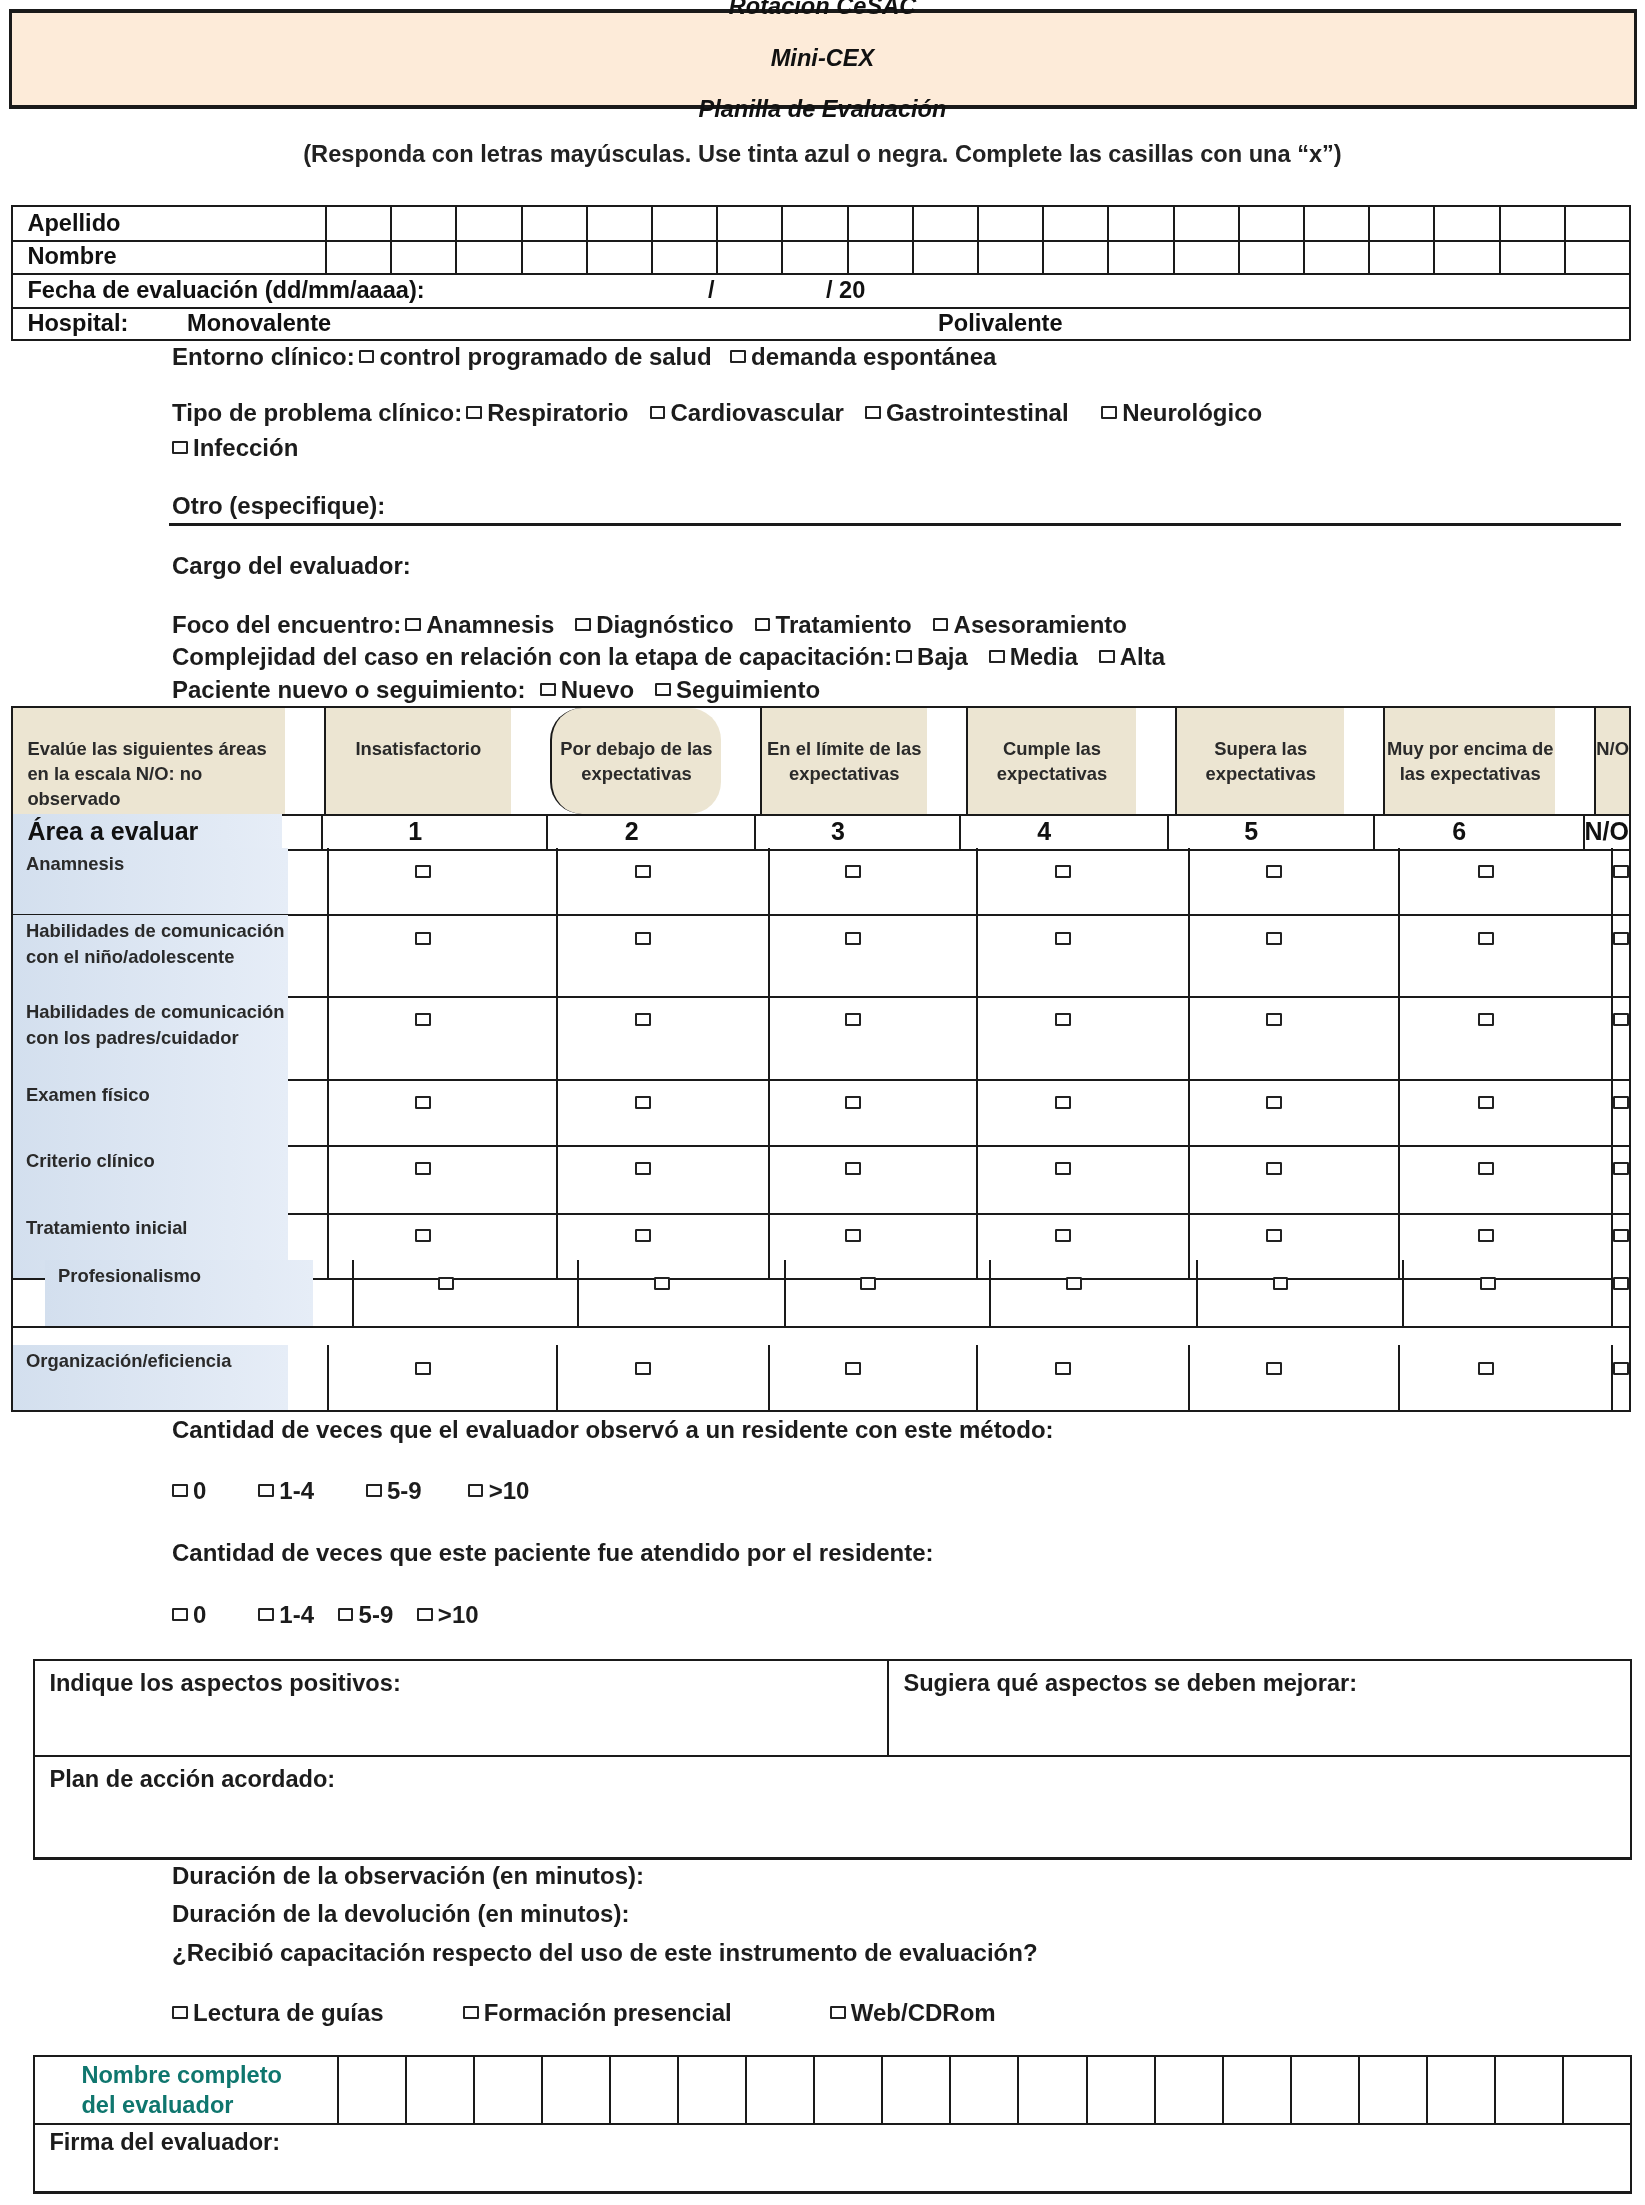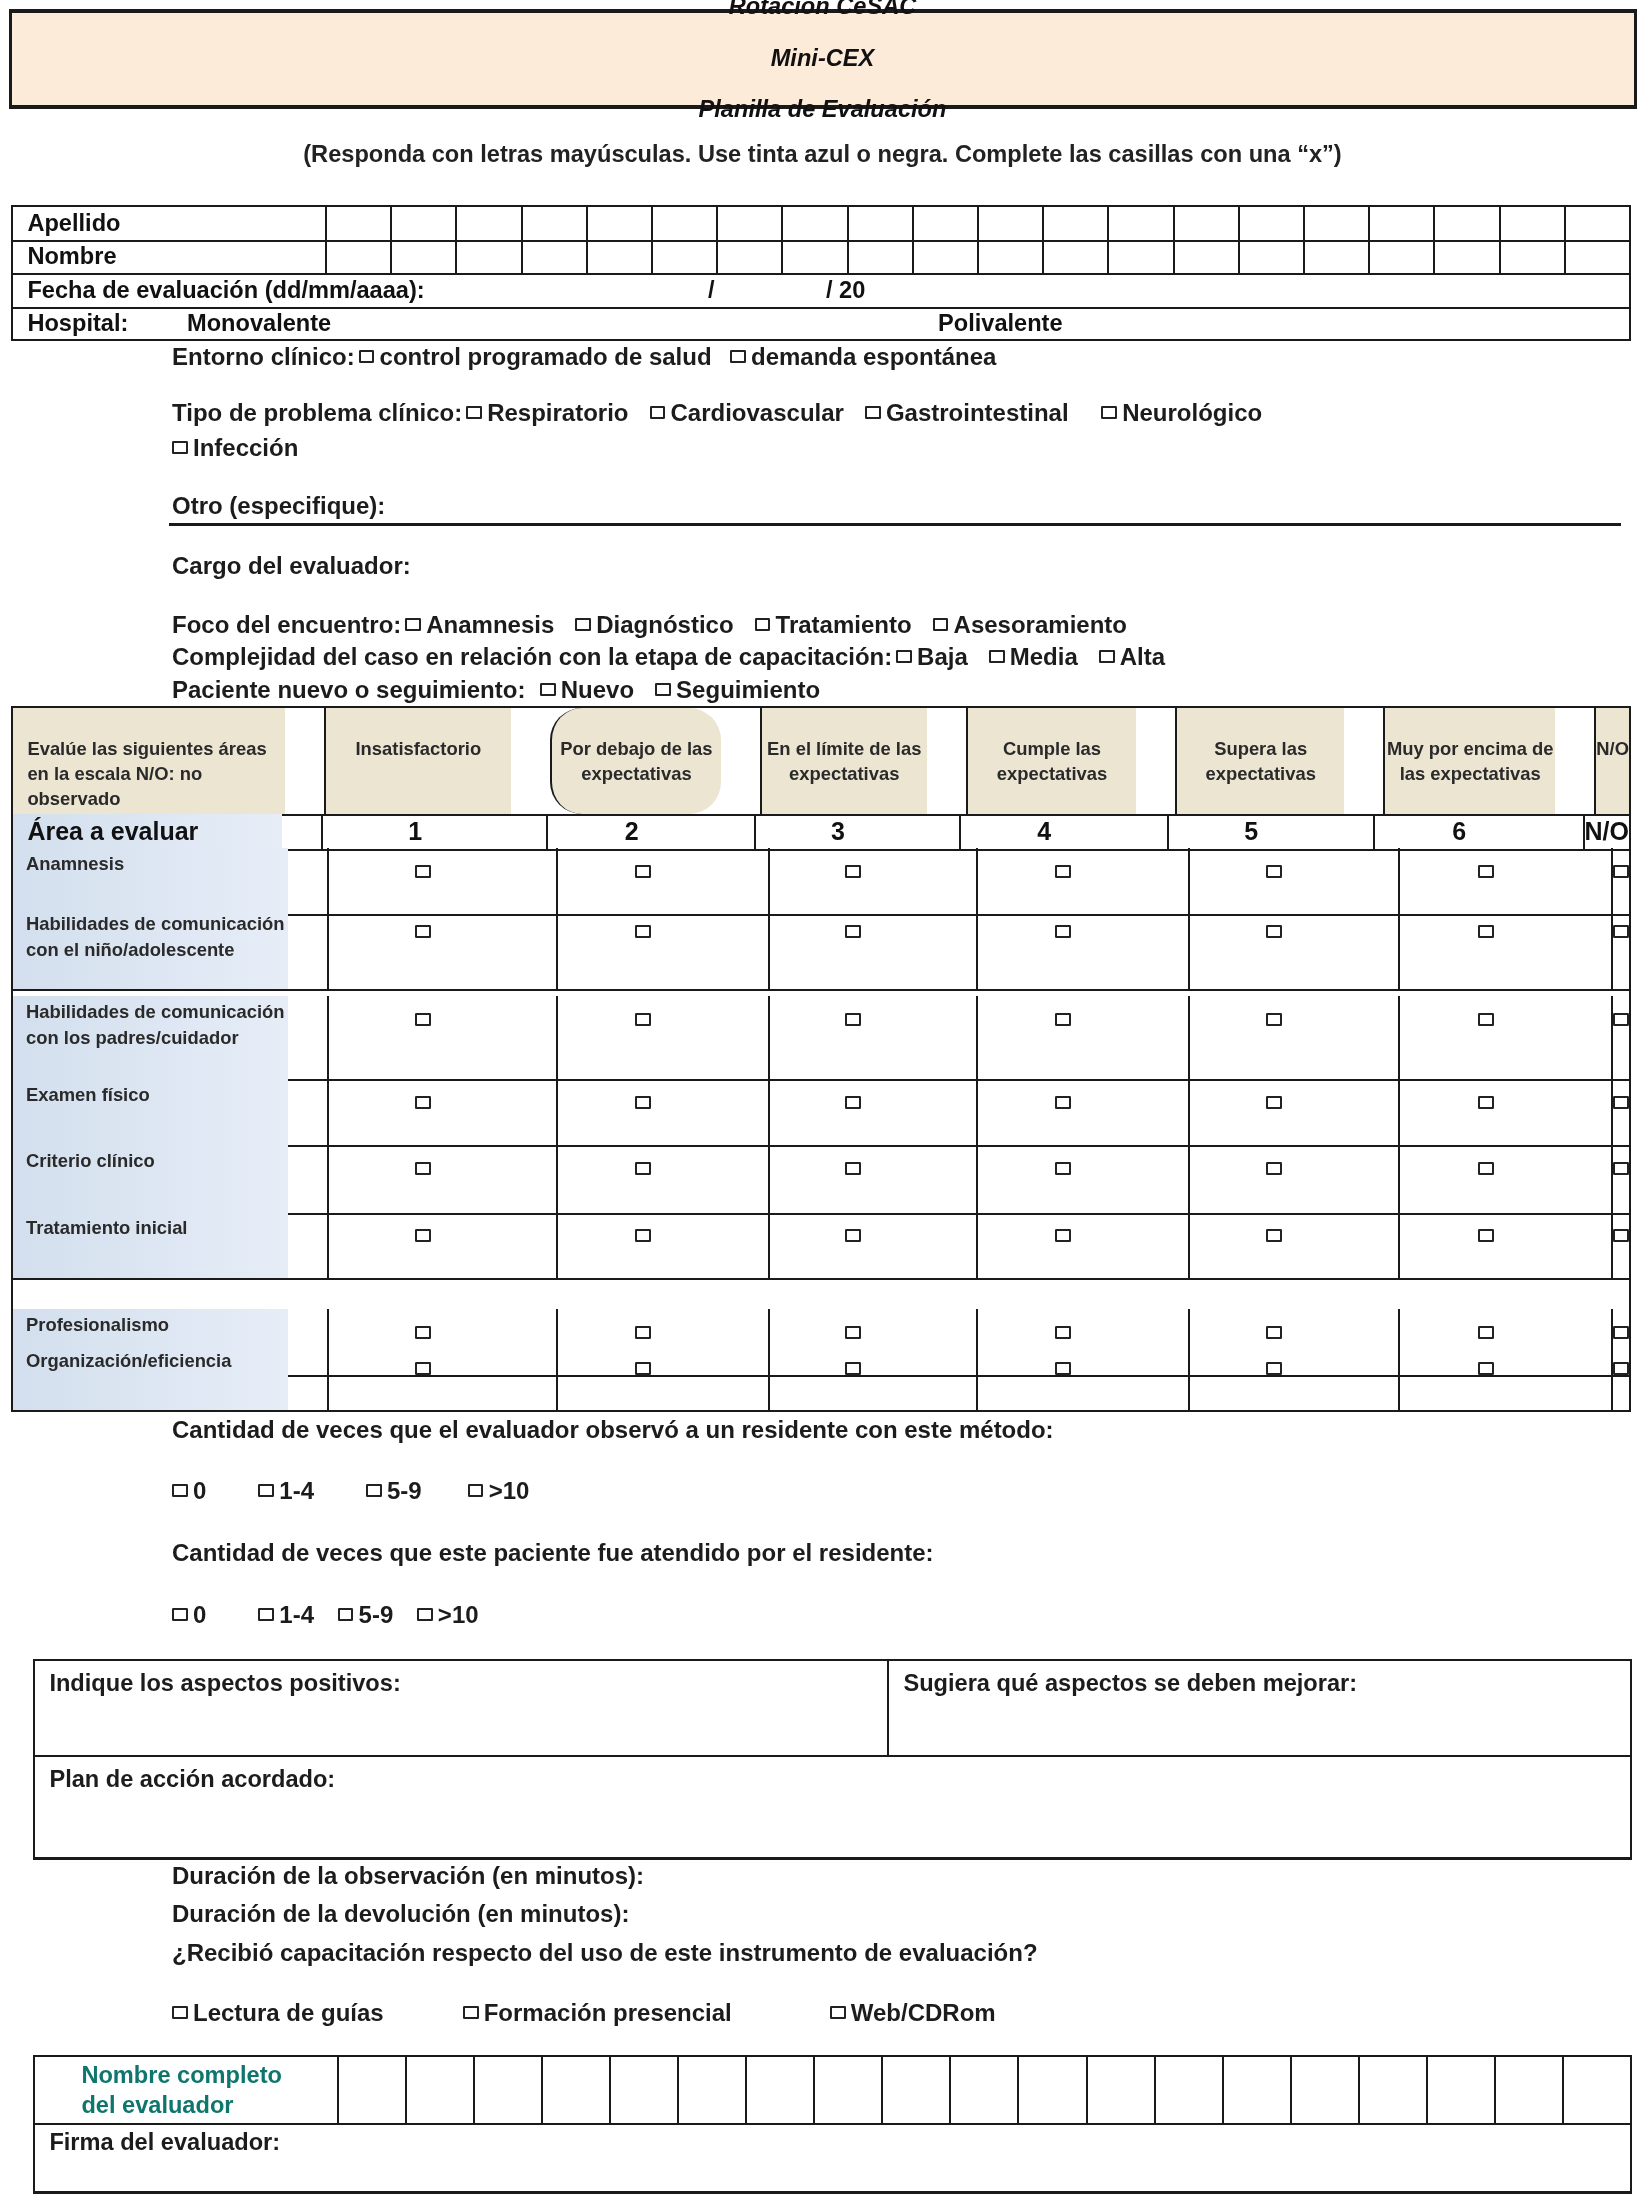--- a/index.html
+++ b/index.html
@@ -222,21 +222,21 @@
         <div class="ev-cell" style="width: 197px;">
           <span class="cb"></span>
         </div>
         <div class="ev-cell" style="width: 201px;">
           <span class="cb"></span>
         </div>
         <div class="ev-cell" style="width: 90px; flex: 1 1 0%;">
           <span class="cb"></span>
         </div>
       </div>
-      <div class="ev-row area" style="top: 200px; height: 81px;">
+      <div class="ev-row area" style="top: 207px; height: 81px; justify-content: center;">
         <div class="ev-cell lbl" style="width: 315px;">Habilidades de comunicación con el niño/adolescente</div>
         <div class="ev-cell" style="width: 219px;">
           <span class="cb"></span>
         </div>
         <div class="ev-cell" style="width: 199px;">
           <span class="cb"></span>
         </div>
         <div class="ev-cell" style="width: 195px;">
           <span class="cb"></span>
         </div>
@@ -342,21 +342,21 @@
         <div class="ev-cell" style="width: 197px;">
           <span class="cb"></span>
         </div>
         <div class="ev-cell" style="width: 201px;">
           <span class="cb"></span>
         </div>
         <div class="ev-cell" style="width: 90px; flex: 1 1 0%;">
           <span class="cb"></span>
         </div>
       </div>
-      <div class="ev-row area" style="top: 601px; height: 66px;">
+      <div class="ev-row area" style="top: 552px; height: 66px; padding-left: 32px;">
         <div class="ev-cell lbl" style="width: 315px;">Profesionalismo</div>
         <div class="ev-cell" style="width: 219px;">
           <span class="cb"></span>
         </div>
         <div class="ev-cell" style="width: 199px;">
           <span class="cb"></span>
         </div>
         <div class="ev-cell" style="width: 195px;">
           <span class="cb"></span>
         </div>

